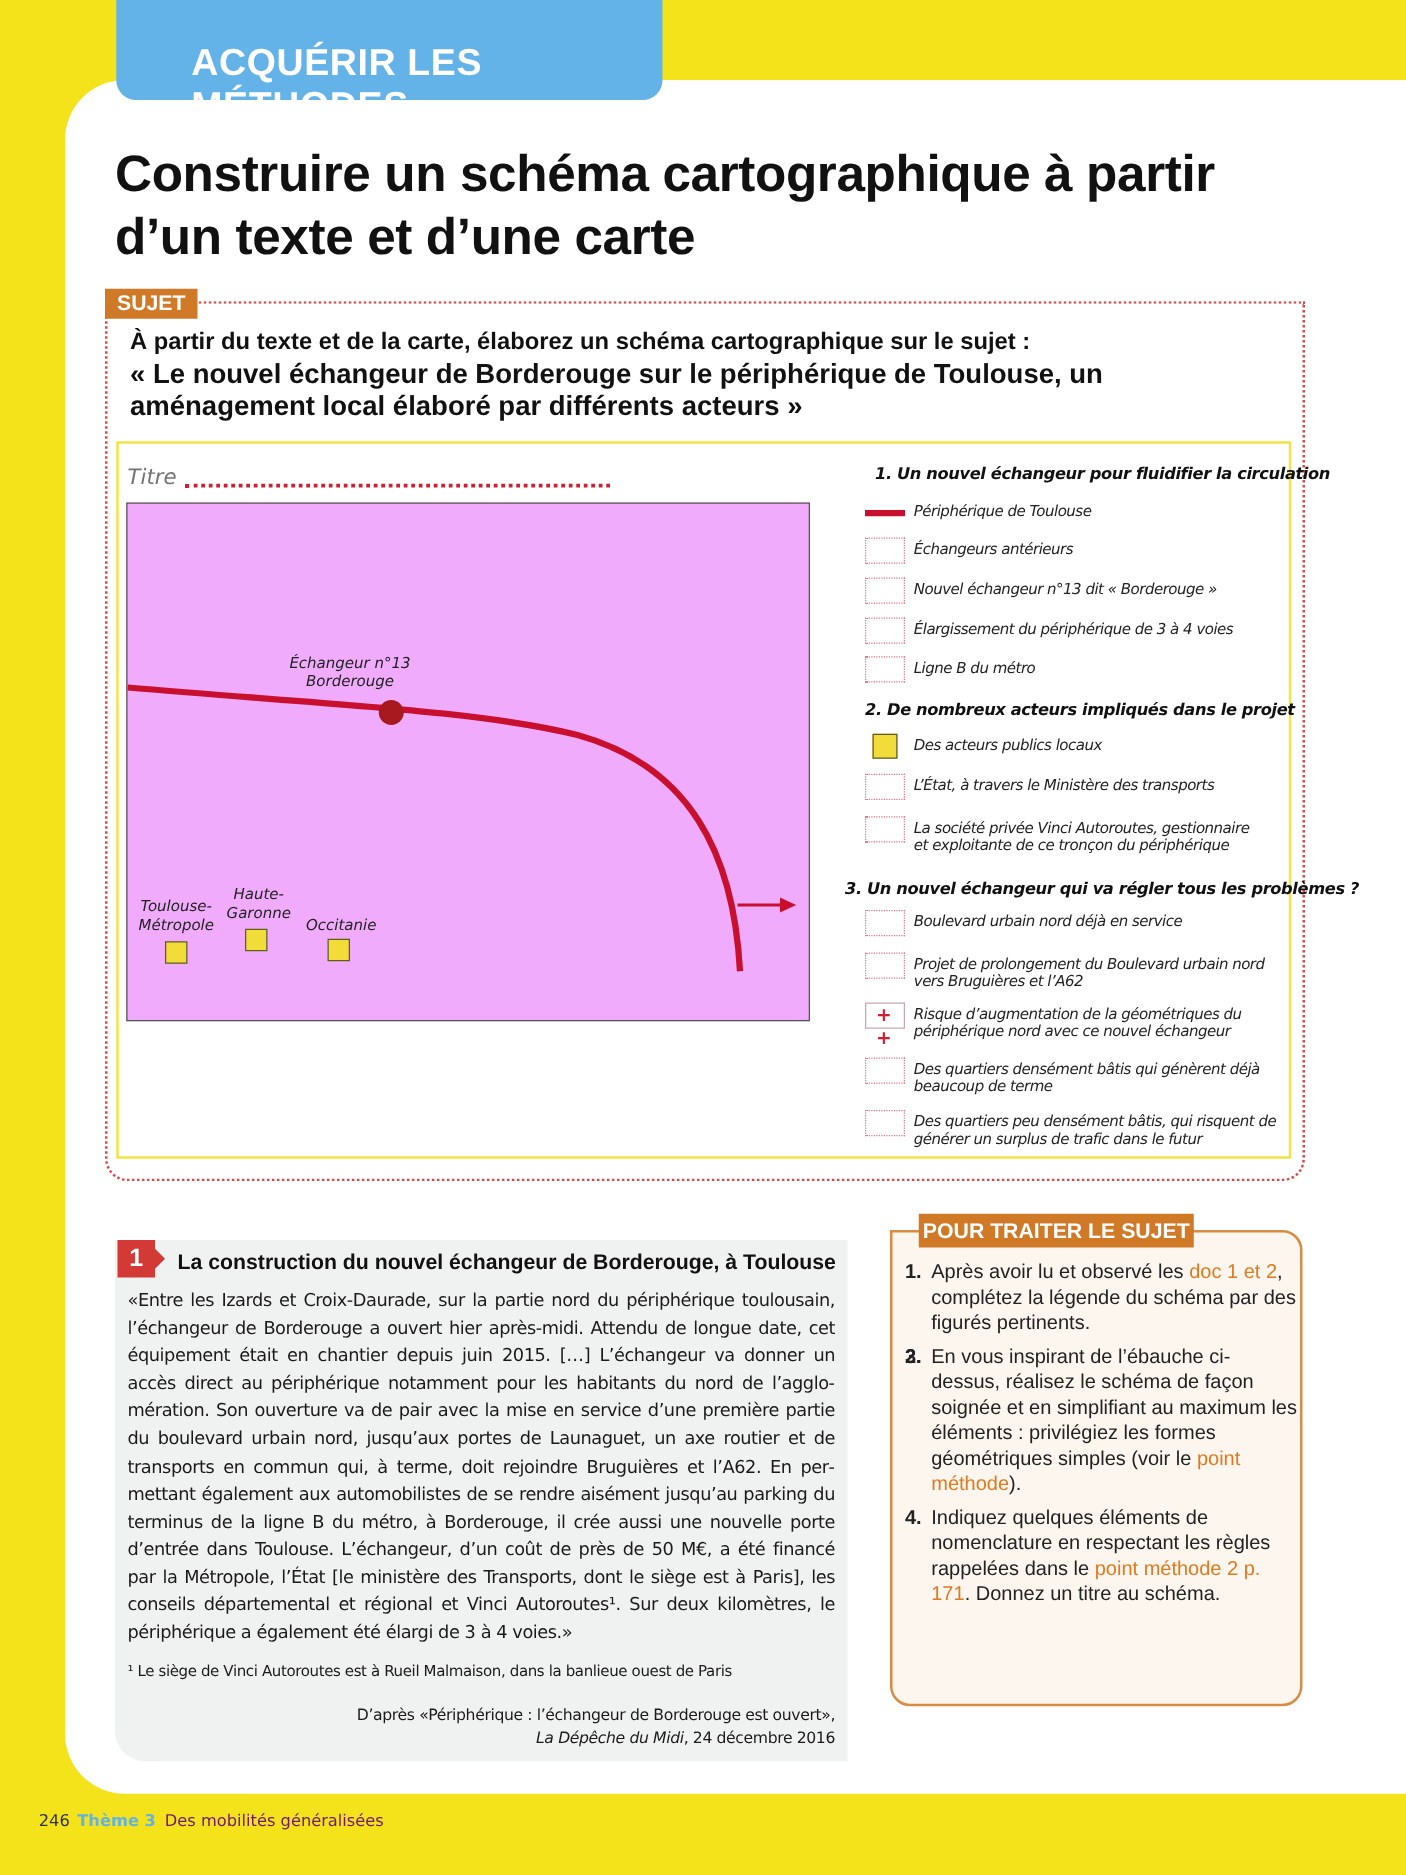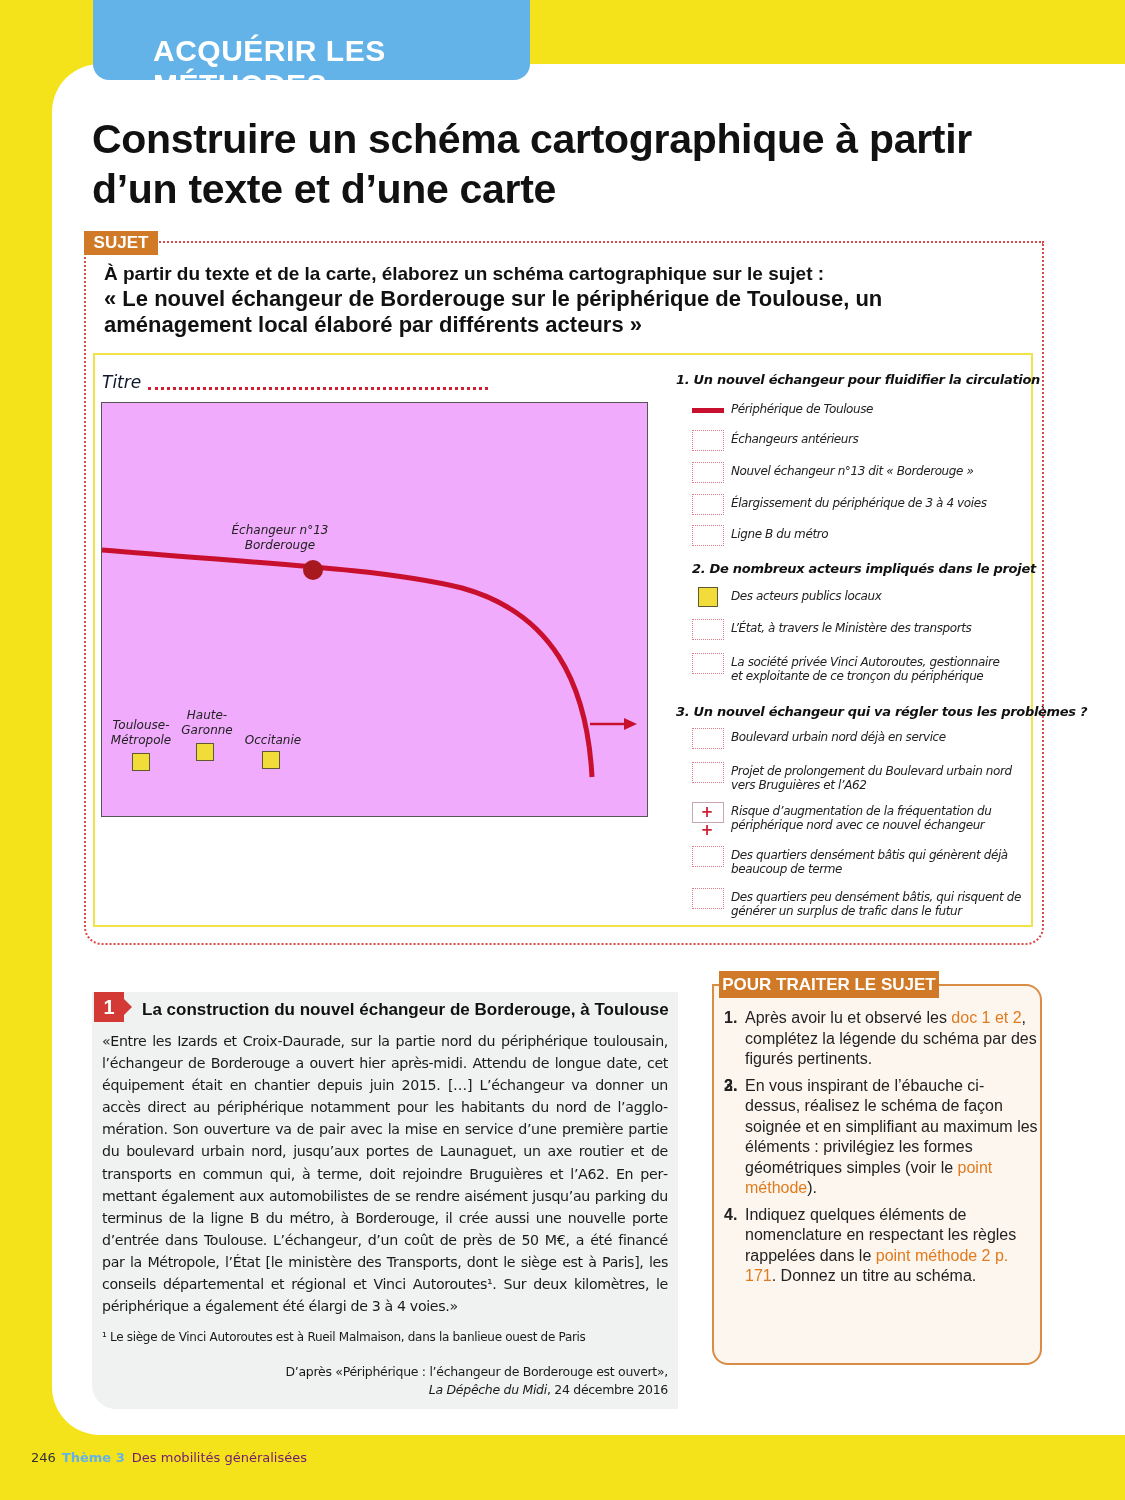--- a/index.html
+++ b/index.html
@@ -12,21 +12,21 @@
   .banner span { position: absolute; left: 20px; top: 34px; color: #fff; font-family: "Liberation Sans", sans-serif; font-weight: bold; font-size: 30px; letter-spacing: 0.5px; margin-left: 40px; }
 
   .main-title { position: absolute; left: 92px; top: 114px; width: 960px; font-family: "Liberation Sans", sans-serif; font-weight: bold; font-size: 41px; line-height: 50px; color: #111; letter-spacing: -0.3px; }
 
   .sujet-box { position: absolute; left: 84px; top: 241px; width: 960px; height: 704px; border: 2px dotted #d94a4a; border-top: 2px dotted #d94a4a; border-radius: 0 0 18px 18px; }
   .sujet-tag { position: absolute; left: 84px; top: 231px; width: 74px; height: 24px; background: #d07a28; color: #fff; font-family: "Liberation Sans", sans-serif; font-weight: bold; font-size: 17px; line-height: 24px; text-align: center; }
   .sujet-intro { position: absolute; left: 104px; top: 263px; font-family: "Liberation Sans", sans-serif; font-weight: bold; font-size: 19px; color: #111; }
   .sujet-quote { position: absolute; left: 104px; top: 286px; width: 930px; font-family: "Liberation Sans", sans-serif; font-weight: bold; font-size: 22px; line-height: 26px; color: #111; }
 
   .schema-frame { position: absolute; left: 93px; top: 353px; width: 940px; height: 574px; border: 2px solid #f1e34a; }
-  .titre-line { position: absolute; left: 102px; top: 372px; font-family: "DejaVu Sans", sans-serif; font-style: italic; font-size: 17px; color: #0f172a; }
+  .titre-line { position: absolute; left: 102px; top: 372px; font-family: "DejaVu Sans", sans-serif; font-style: italic; font-size: 17px; color: #737373; }
   .titre-dots { position: absolute; left: 148px; top: 372px; width: 340px; height: 18px; border-bottom: 3px dotted #d01f32; }
 
   .map-box { position: absolute; left: 101px; top: 402px; width: 547px; height: 415px; border: 1.5px solid #555; background: #f0abfc; }
   .map-svg { position: absolute; left: 0; top: 0; }
   .map-label { position: absolute; font-style: italic; font-size: 12px; color: #222; text-align: center; line-height: 15px; font-family: "DejaVu Sans", sans-serif; }
   .actor-sq { position: absolute; width: 18px; height: 18px; background: #f1dc3a; border: 1px solid #5d5a32; }
 
   .legend { position: absolute; left: 670px; top: 370px; width: 360px; font-family: "DejaVu Sans", sans-serif; }
   .leg-h { position: absolute; font-weight: bold; font-style: italic; font-size: 13px; color: #111; white-space: nowrap; letter-spacing: -0.3px; }
   .leg-item { position: absolute; left: 22px; width: 320px; }
@@ -38,21 +38,21 @@
 
   .doc-box { position: absolute; left: 92px; top: 992px; width: 586px; height: 417px; background: #f0f1f1; border-radius: 0 0 0 24px; }
   .doc-num { position: absolute; left: 94px; top: 992px; width: 30px; height: 30px; background: #d33a36; color: #fff; font-family: "Liberation Sans", sans-serif; font-weight: bold; font-size: 20px; line-height: 30px; text-align: center; }
   .doc-num::after { content: ""; position: absolute; right: -8px; top: 7px; border-left: 8px solid #d33a36; border-top: 8px solid transparent; border-bottom: 8px solid transparent; }
   .doc-title { position: absolute; left: 142px; top: 1000px; font-family: "Liberation Sans", sans-serif; font-weight: bold; font-size: 17px; color: #111; }
   .doc-text { position: absolute; left: 102px; top: 1030px; width: 566px; font-family: "DejaVu Sans", sans-serif; font-size: 14.2px; line-height: 22.1px; color: #1a1a1a; text-align: justify; letter-spacing: -0.35px; }
   .doc-note { position: absolute; left: 102px; top: 1330px; font-size: 12px; color: #1a1a1a; letter-spacing: -0.3px; }
   .doc-src { position: absolute; right: 457px; top: 1363px; text-align: right; font-size: 12.5px; line-height: 18px; color: #1a1a1a; letter-spacing: -0.3px; }
 
   .ptls-box { position: absolute; left: 712px; top: 984px; width: 330px; height: 381px; background: #fdf6ee; border: 2px solid #d98c44; border-radius: 0 16px 16px 16px; }
-  .ptls-tag { position: absolute; left: 719px; top: 971px; width: 220px; height: 27px; background: #d07a28; color: #fff; font-family: "Liberation Sans", sans-serif; font-weight: bold; font-size: 17px; line-height: 27px; text-align: center; }
+  .ptls-tag { position: absolute; left: 735px; top: 971px; width: 220px; height: 27px; background: #d07a28; color: #fff; font-family: "Liberation Sans", sans-serif; font-weight: bold; font-size: 17px; line-height: 27px; text-align: center; }
   .ptls-list { position: absolute; left: 720px; top: 1008px; width: 318px; font-family: "Liberation Sans", sans-serif; font-size: 16px; line-height: 20.5px; color: #222; }
   .ptls-item { position: relative; padding-left: 25px; margin-bottom: 6px; }
   .ptls-item .n { position: absolute; left: 4px; top: 0; font-weight: bold; }
   .ptls-item .hl { color: #e07a1f; }
 
   .footer { position: absolute; left: 31px; top: 1450px; font-family: "DejaVu Sans", sans-serif; font-size: 13px; }
   .footer .num { color: #333; margin-right: 6px; }
   .footer .theme { color: #63b2e8; font-weight: bold; margin-right: 3px; }
   .footer .sub { color: #701a75; }
 </style>
@@ -100,21 +100,21 @@
   </div>
   <div class="actor-sq" style="left:94px; top:340px;"></div>
 
   <div class="map-label" style="left:138px; top:330px; width:66px;">
     <div>Occitanie</div>
   </div>
   <div class="actor-sq" style="left:160px; top:348px;"></div>
 </div>
 
 <div class="legend">
-  <div class="leg-h" style="left:6px; top:2px;">1. Un nouvel échangeur pour fluidifier la circulation</div>
+  <div class="leg-h" style="left:30px; top:2px;">1. Un nouvel échangeur pour fluidifier la circulation</div>
 
   <div class="leg-item" style="top:30px;">
     <div class="leg-sw line"></div>
     <div class="leg-txt">Périphérique de Toulouse</div>
   </div>
   <div class="leg-item" style="top:60px;">
     <div class="leg-sw"></div>
     <div class="leg-txt">Échangeurs antérieurs</div>
   </div>
   <div class="leg-item" style="top:92px;">
@@ -155,21 +155,21 @@
   <div class="leg-item" style="top:392px;">
     <div class="leg-sw"></div>
     <div class="leg-txt">
       <div>Projet de prolongement du Boulevard urbain nord</div>
       <div>vers Bruguières et l’A62</div>
     </div>
   </div>
   <div class="leg-item" style="top:432px;">
     <div class="leg-sw plus">+ +</div>
     <div class="leg-txt">
-      <div>Risque d’augmentation de la fréquentation du</div>
+      <div>Risque d’augmentation de la géométriques du</div>
       <div>périphérique nord avec ce nouvel échangeur</div>
     </div>
   </div>
   <div class="leg-item" style="top:476px;">
     <div class="leg-sw"></div>
     <div class="leg-txt">
       <div>Des quartiers densément bâtis qui génèrent déjà</div>
       <div>beaucoup de terme</div>
     </div>
   </div>

